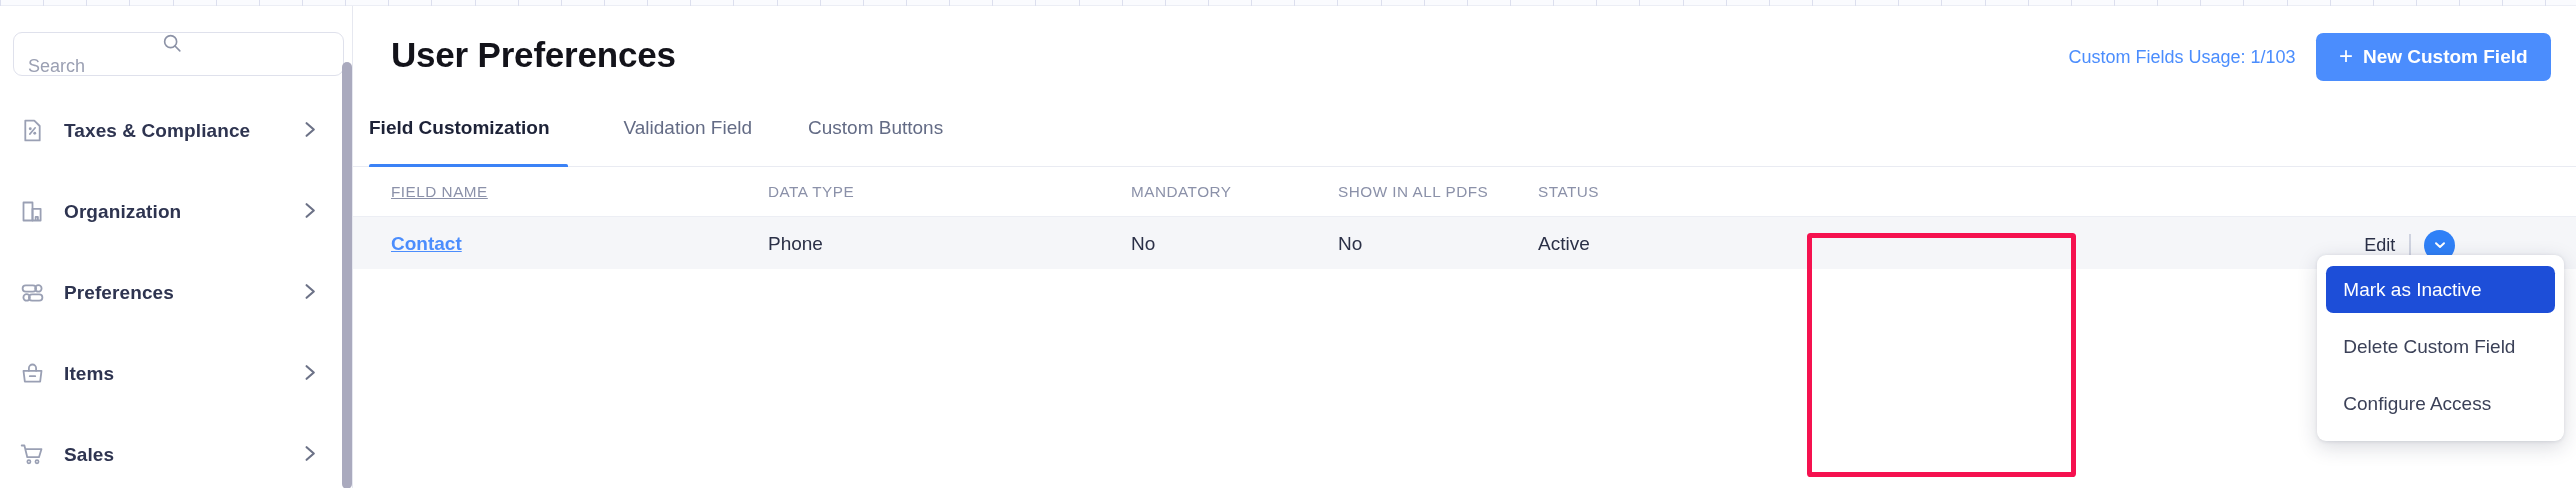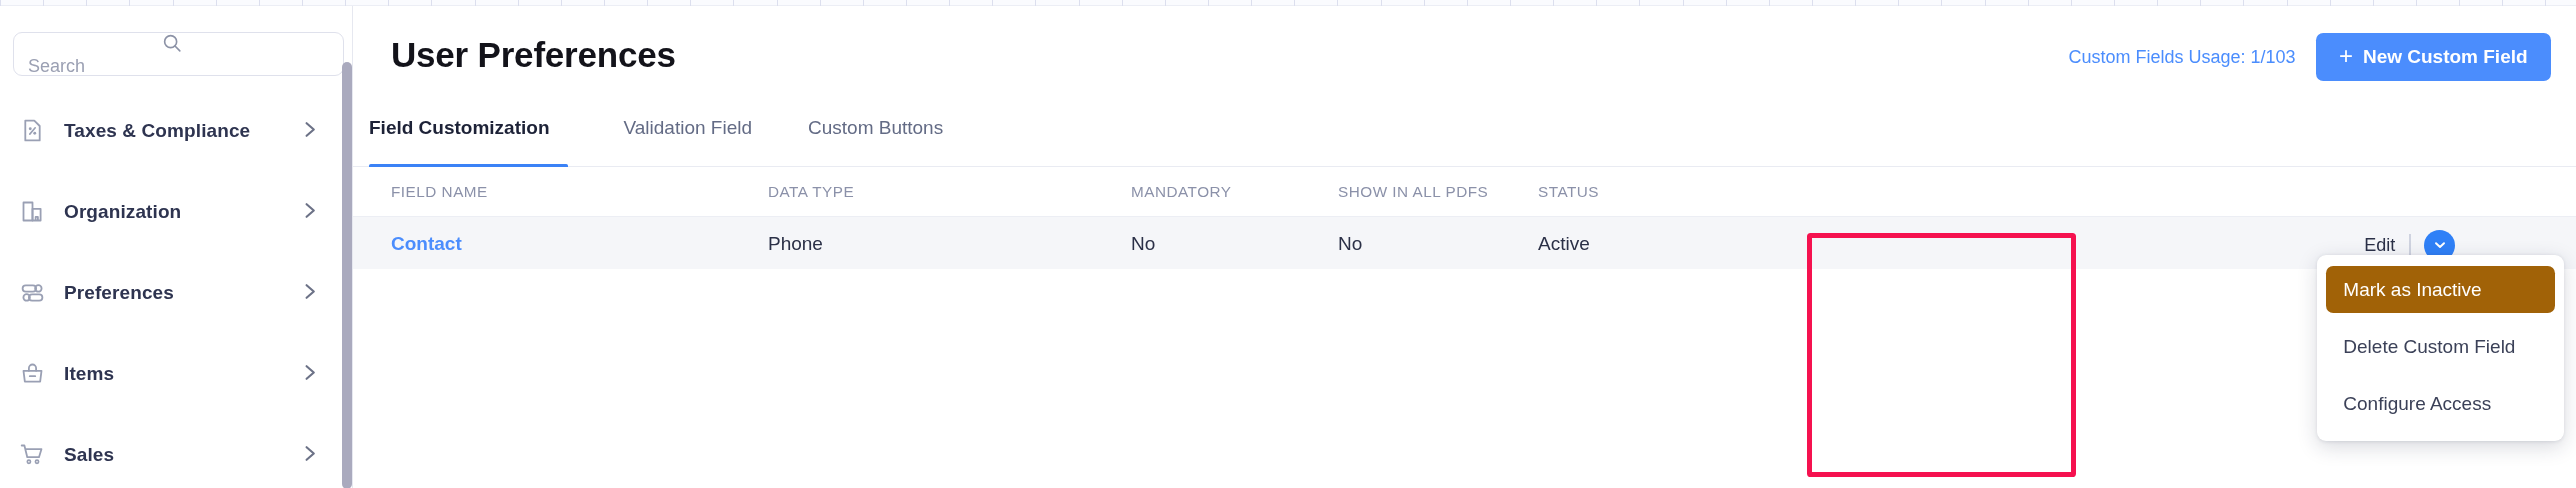--- a/index.html
+++ b/index.html
@@ -128,21 +128,21 @@
   }
   .trow {
     position: relative; height: 52px; background: #f5f6f9;
   }
   .td {
     position: absolute; top: 15.3px;
     font-size: 19px; color: #2b3047; white-space: nowrap;
   }
   .td.link { color: #4b8dfd; font-weight: bold; }
 
-  .c1 { left: 38px; }
+  .c1 { left: 38px; text-decoration: underline; }
   .c2 { left: 415px; }
   .c3 { left: 778px; }
   .c4 { left: 985px; }
   .c5 { left: 1185px; }
 
   
   .edit-cluster {
     position: absolute; right: 121px; top: 12.6px;
     display: flex; align-items: center; gap: 13.5px; z-index: 5;
   }
@@ -161,21 +161,21 @@
     border-radius: 9px;
     box-shadow: 0 5.4px 20px rgba(28,36,66,.17), 0 0.9px 3.6px rgba(28,36,66,.10);
     padding: 10.8px 9px 14.4px 9px;
     z-index: 10;
   }
   .dd-item {
     height: 47px; display: flex; align-items: center;
     padding: 0 17px; border-radius: 7.2px;
     font-size: 19px; color: #3b4158; white-space: nowrap; cursor: pointer;
   }
-  .dd-item.selected { background: #a16207; color: #ffffff; }
+  .dd-item.selected { background: #1d4ed8; color: #ffffff; }
   .dd-gap { height: 10px; }
 
   
   .annot {
     position: absolute;
     left: 1807px; top: 227px;
     width: 269px; height: 244px;
     border: 5.4px solid #f5114f;
     border-radius: 3.6px;
     pointer-events: none;

